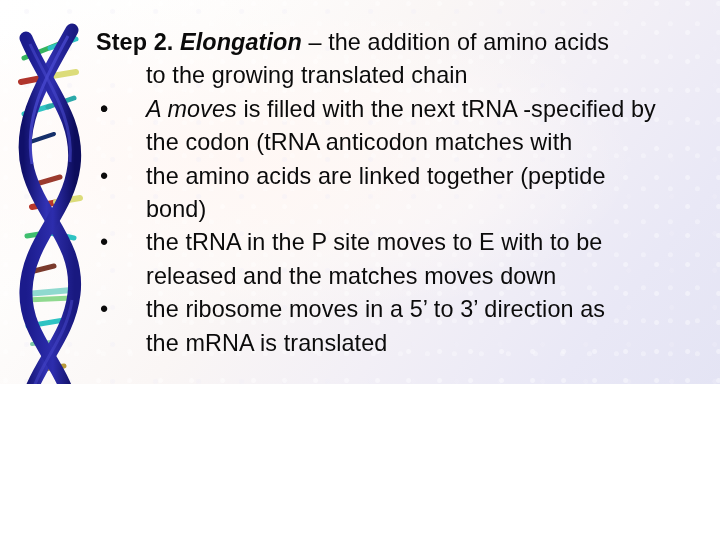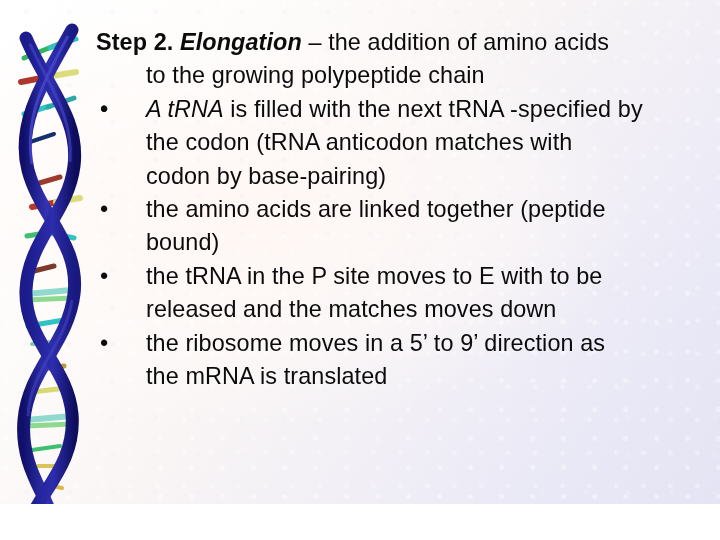--- a/index.html
+++ b/index.html
@@ -8,21 +8,21 @@
   }
   body {
     width: 720px;
     height: 540px;
     overflow: hidden;
     font-family: "Liberation Sans", sans-serif;
   }
   #slide {
     position: relative;
     width: 720px;
-    height: 504px;
+    height: 384px;
     background:
       radial-gradient(ellipse 75% 60% at 34% 42%, rgba(255,247,244,0.95) 0%, rgba(255,250,248,0.55) 45%, rgba(255,255,255,0) 72%),
       linear-gradient(128deg, #ffffff 0%, #fefdfc 22%, #faf6f5 44%, #f2eff6 64%, #e9e8f6 84%, #e4e4f4 100%);
     overflow: hidden;
   }
   
   #slide::after {
     content: "";
     position: absolute;
     inset: 0;
@@ -149,46 +149,45 @@
       <path d="M70,286 C64,330 28,356 26,402" fill="none" stroke="#4848cc" stroke-width="3" opacity="0.5"></path>
     </svg>
   </div>
 
   <div id="body-text">
 
     <div class="blk para-head">
       <div>
         <span class="hd-bold">Step 2.</span><span>&nbsp;</span><span class="hd-bolditalic">Elongation</span><span> – the addition of amino acids</span>
       </div>
-      <span class="cont">to the growing polypeptide chain</span>
+      <span class="cont">to the growing translated chain</span>
     </div>
 
     <div class="blk bullet-row">
       <span class="bullet-mark">•</span>
     </div>
 
     <div class="blk bullet-row">
       <span class="bullet-mark">•</span>
-      <div><span class="it">A tRNA</span><span> is filled with the next tRNA -specified by</span></div>
+      <div><span class="it">A moves</span><span> is filled with the next tRNA -specified by</span></div>
       <div>the codon (tRNA anticodon matches with</div>
-      <div>codon by base-pairing)</div>
     </div>
 
     <div class="blk bullet-row">
       <span class="bullet-mark">•</span>
       <div>the amino acids are linked together (peptide</div>
-      <div>bound)</div>
+      <div>bond)</div>
     </div>
 
     <div class="blk bullet-row">
       <span class="bullet-mark">•</span>
       <div>the tRNA in the P site moves to E with to be</div>
       <div>released and the matches moves down</div>
     </div>
 
     <div class="blk bullet-row">
       <span class="bullet-mark">•</span>
-      <div>the ribosome moves in a 5’ to 9’ direction as</div>
+      <div>the ribosome moves in a 5’ to 3’ direction as</div>
       <div>the mRNA is translated</div>
     </div>
 
   </div>
 </div>
 
 </body></html>

